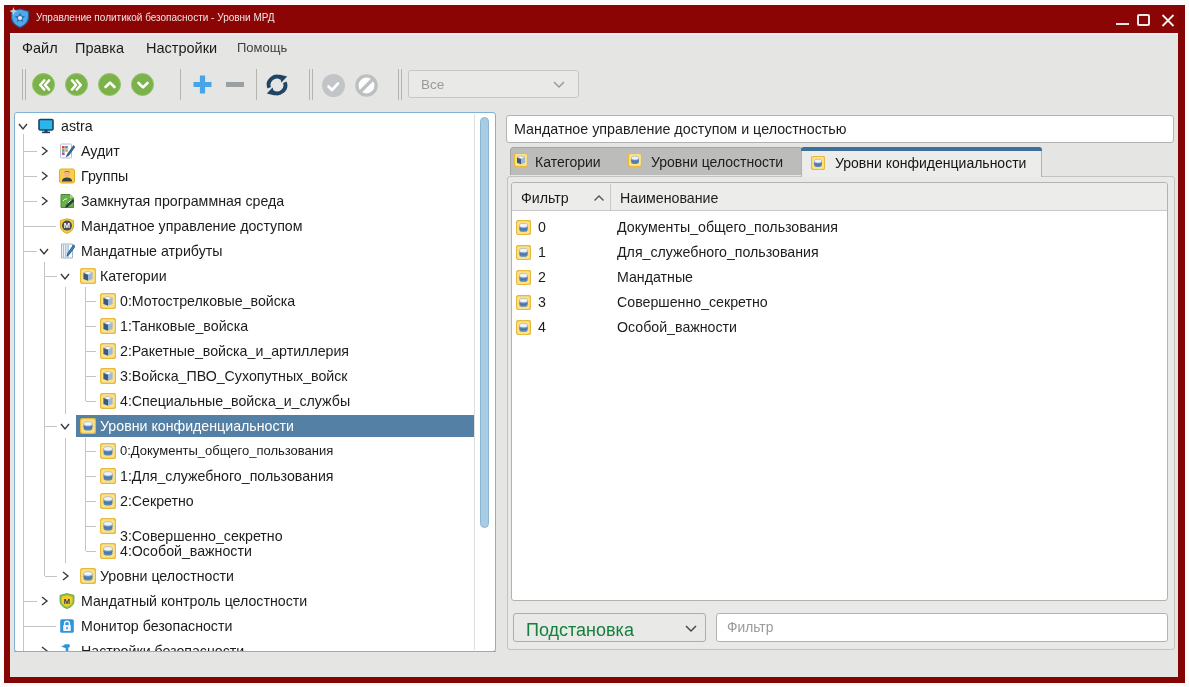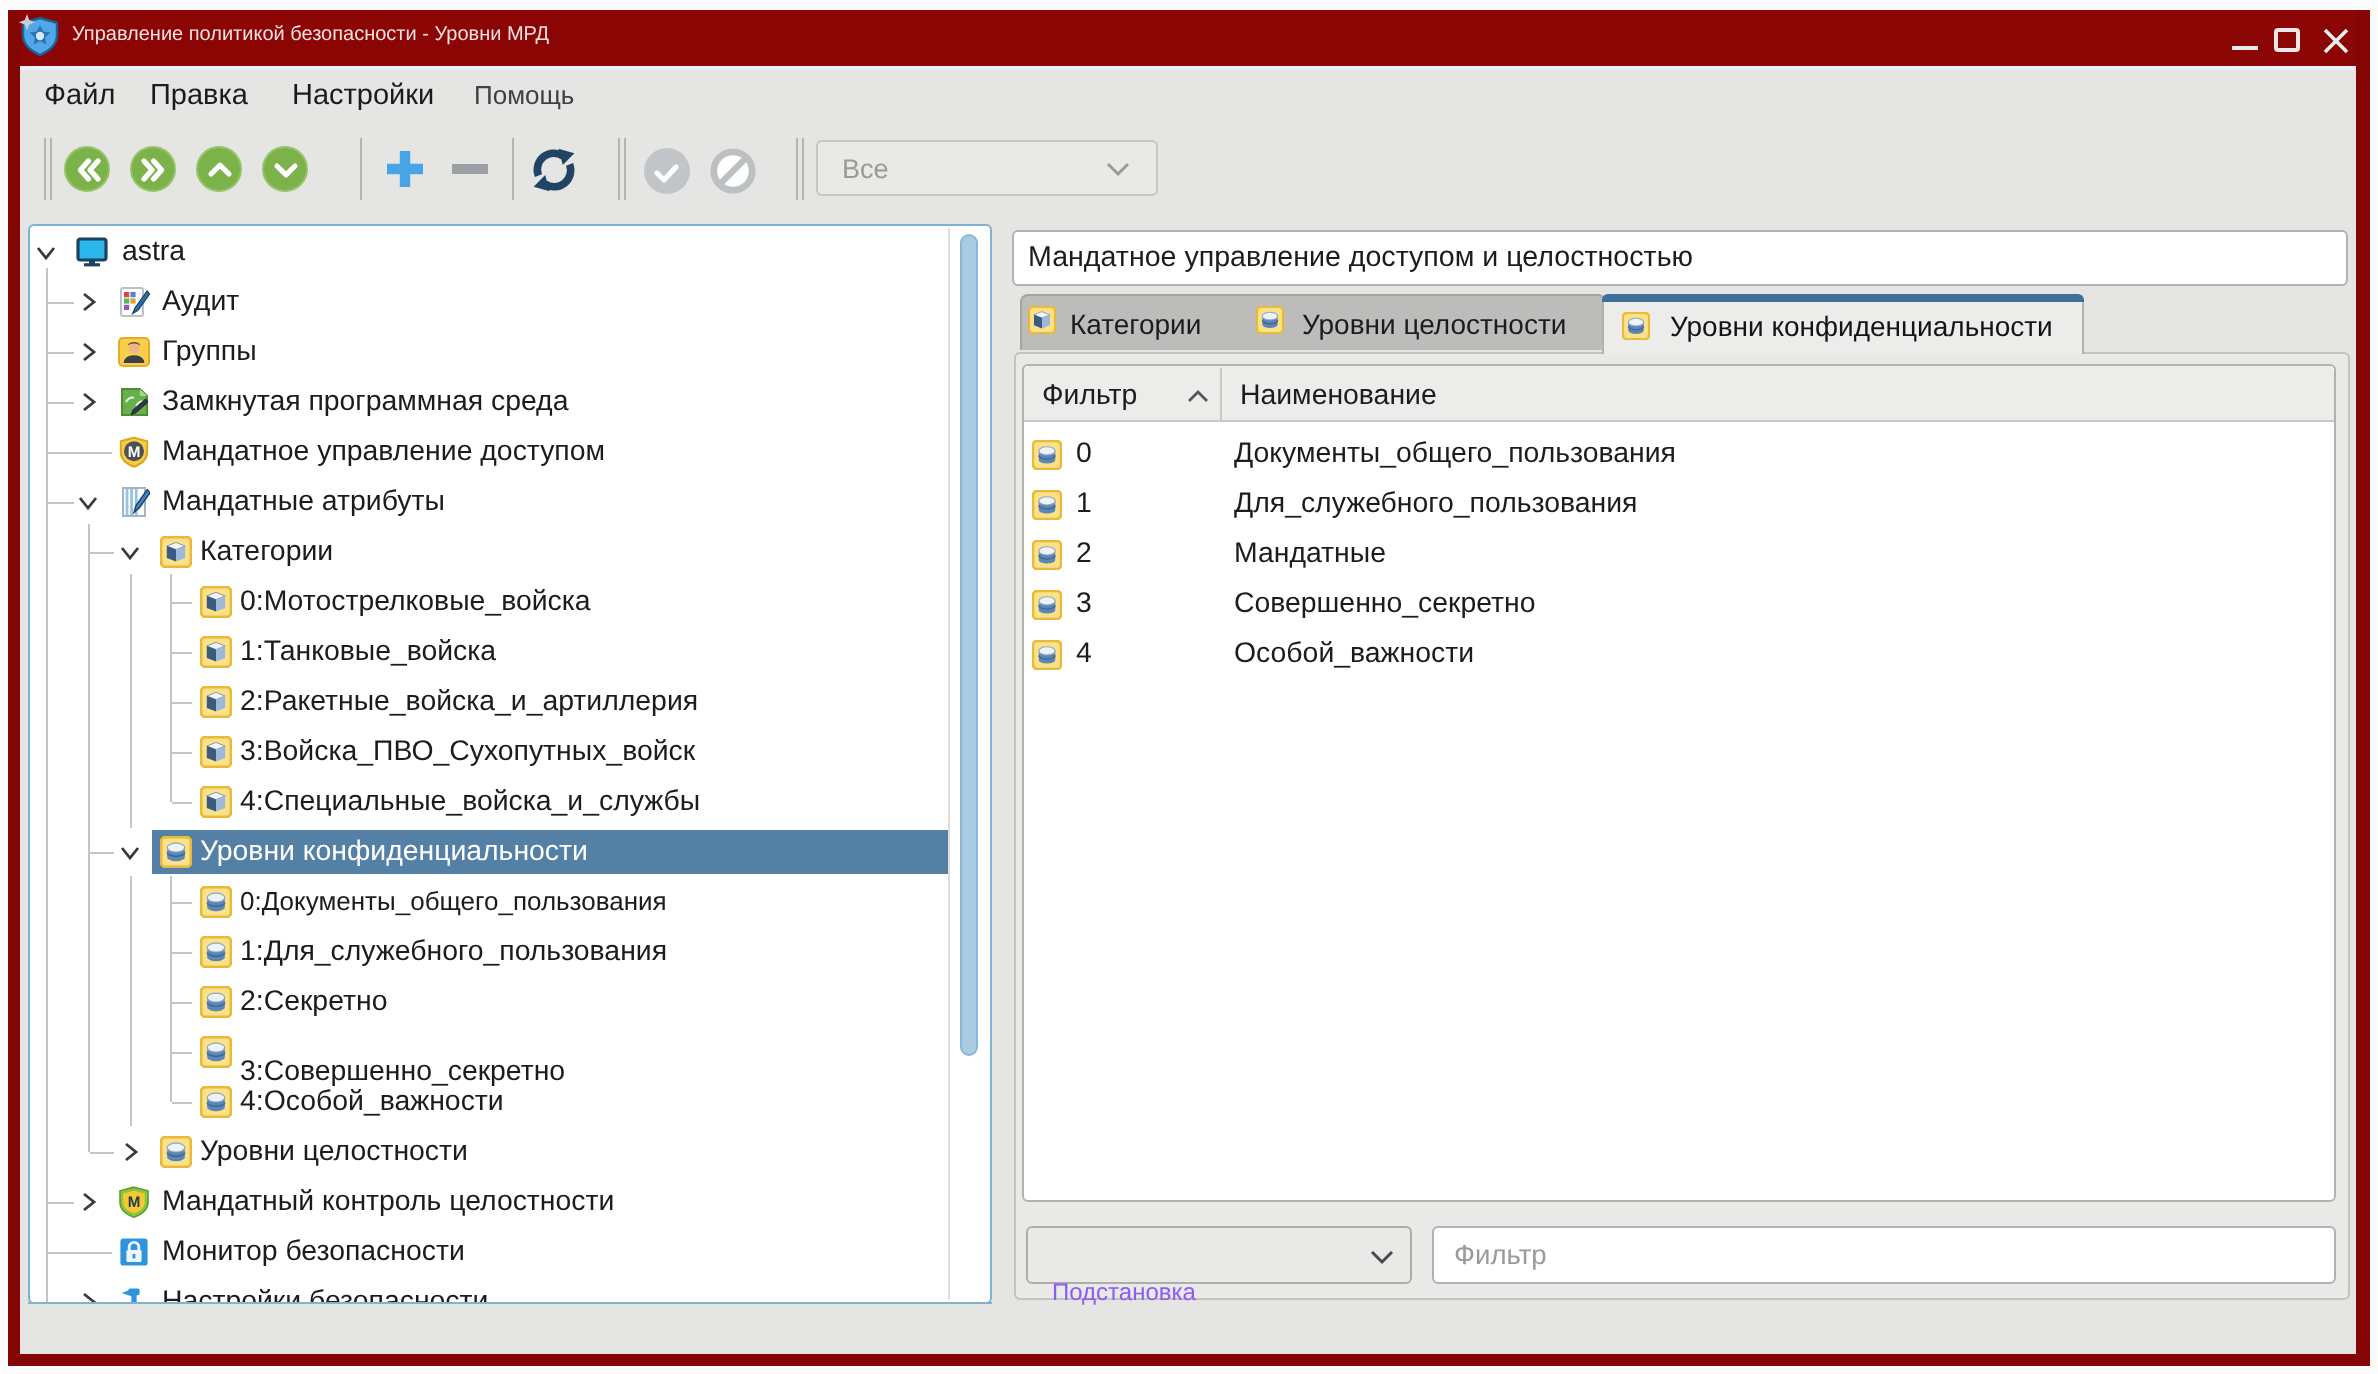--- a/index.html
+++ b/index.html
@@ -356,17 +356,17 @@
 <div class="abs" style="left:617px;top:294px;font-size:14.2px;color:#1c1c1c">Совершенно_секретно</div>
 <div style="position:absolute;left:516px;top:320px;width:15px;height:15px"><svg width="16" height="16" viewBox="0 0 16 16" style="width:15px;height:15px">
       <rect x="0.5" y="0.5" width="15" height="15" rx="2.4" fill="#fbe288" stroke="#e8b93a" stroke-width="1.4"></rect>
       <path d="M3.6 5.6 h8.8 v5 a4.4 2 0 0 1 -8.8 0z" fill="#5b87b8"></path>
       <ellipse cx="8" cy="5.8" rx="4.4" ry="2.2" fill="#eef3f8" stroke="#8fa8c0" stroke-width="0.6"></ellipse>
       <path d="M3.6 8.2 a4.4 2 0 0 0 8.8 0" fill="none" stroke="#3c6490" stroke-width="0.7"></path>
     </svg></div>
 <div class="abs" style="left:538px;top:319px;font-size:14.2px;color:#1c1c1c">4</div>
 <div class="abs" style="left:617px;top:319px;font-size:14.2px;color:#1c1c1c">Особой_важности</div>
 <div class="abs" style="left:513px;top:613px;width:193px;height:29px;background:#e9e9e7;border:1px solid #adadab;border-radius:3px"></div>
-<div class="abs" style="left:526px;top:639px;font-size:12px;color:#8b5cf6">Подстановка</div>
+<div class="abs" style="left:526px;top:620px;font-size:18px;color:#15803d">Подстановка</div>
 <svg class="abs" style="left:684px;top:624px" width="14" height="9" viewBox="0 0 14 9">
     <path d="M2 2 L7 7 L12 2" fill="none" stroke="#4a4a4a" stroke-width="1.5"></path>
   </svg>
 <div class="abs" style="left:716px;top:613px;width:452px;height:29px;background:#fff;border:1px solid #b2b2b0;border-radius:3px"></div>
 <div class="abs" style="left:727px;top:620px;font-size:13.8px;color:#9a9a98">Фильтр</div>
 </body></html>

